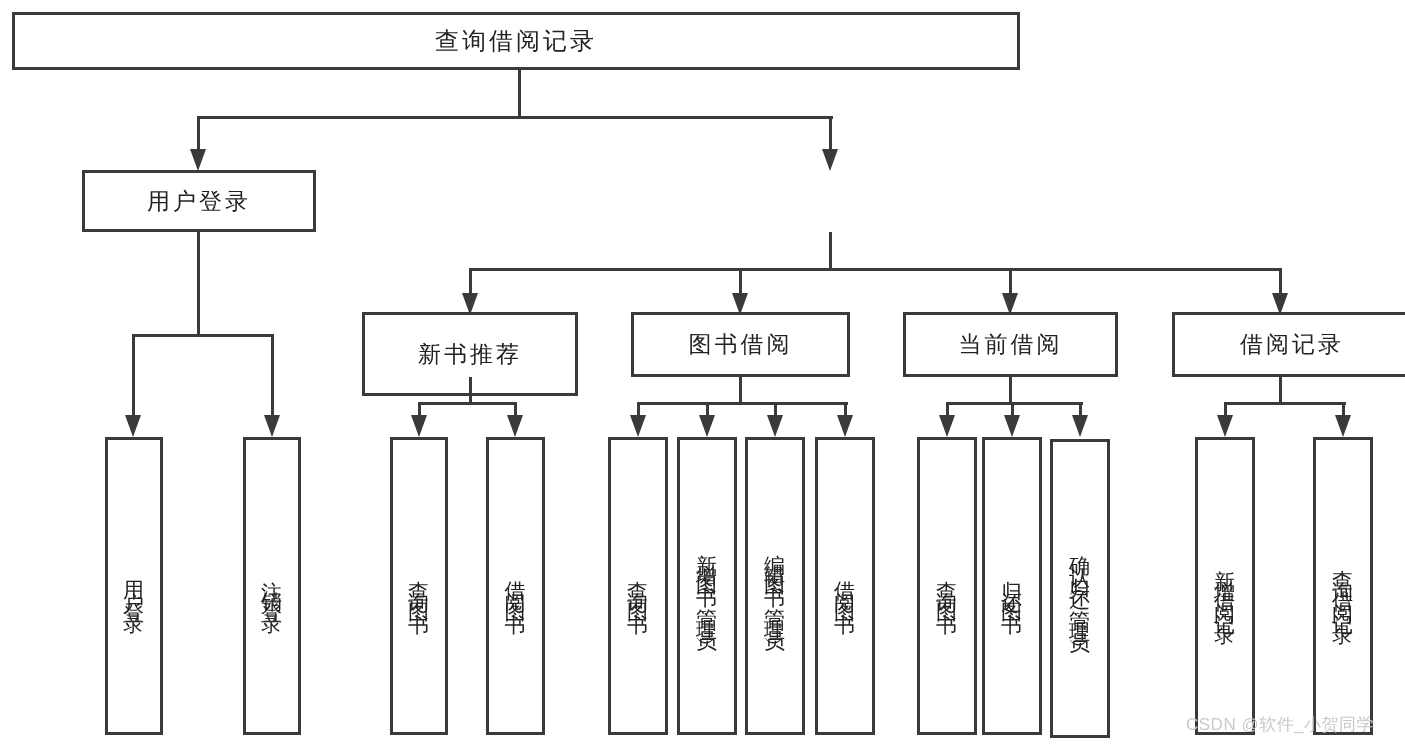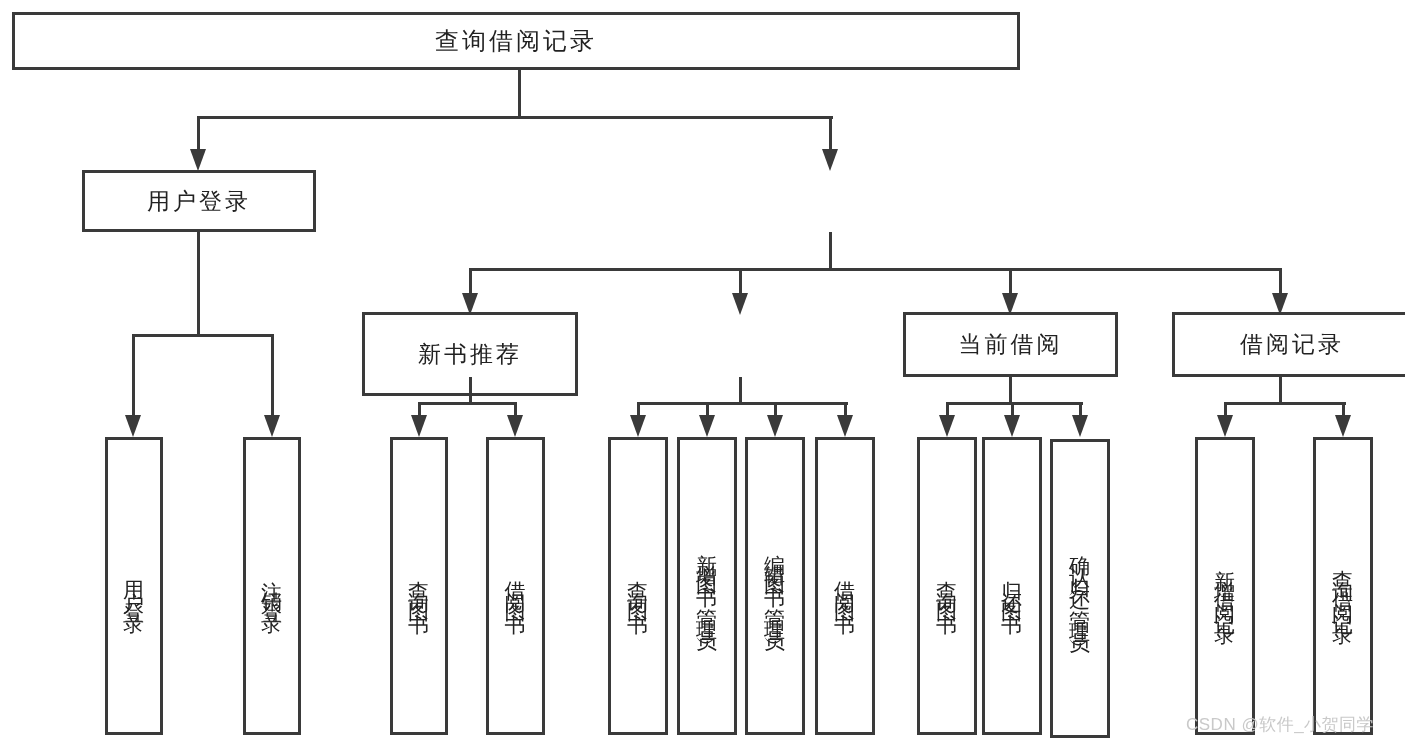--- a/index.html
+++ b/index.html
@@ -106,20 +106,23 @@
   <div class="vl" style="left:739px;top:268px;height:28px;"></div>
   <div class="ar" style="left:732px;top:293px;"></div>
   <div class="vl" style="left:1009px;top:268px;height:28px;"></div>
   <div class="ar" style="left:1002px;top:293px;"></div>
   <div class="vl" style="left:1279px;top:268px;height:28px;"></div>
   <div class="ar" style="left:1272px;top:293px;"></div>
 
   <div class="box hbox" style="left:362px;top:312px;width:216px;height:84px;">
     <span>新书推荐</span>
   </div>
+  <div class="box hbox" style="left:631px;top:312px;width:219px;height:65px;">
+    <span>图书借阅</span>
+  </div>
   <div class="box hbox" style="left:903px;top:312px;width:215px;height:65px;">
     <span>当前借阅</span>
   </div>
   <div class="box hbox" style="left:1172px;top:312px;width:240px;height:65px;">
     <span>借阅记录</span>
   </div>
 
   <div class="vl" style="left:469px;top:377px;height:27px;"></div>
   <div class="hl" style="left:418px;top:402px;width:99px;"></div>
   <div class="vl" style="left:418px;top:402px;height:16px;"></div>

